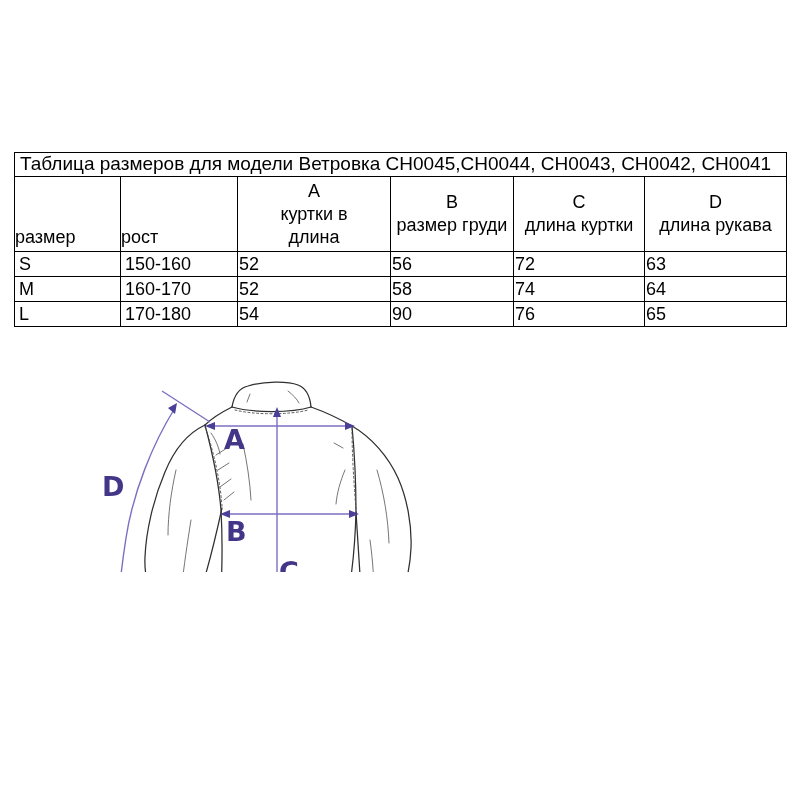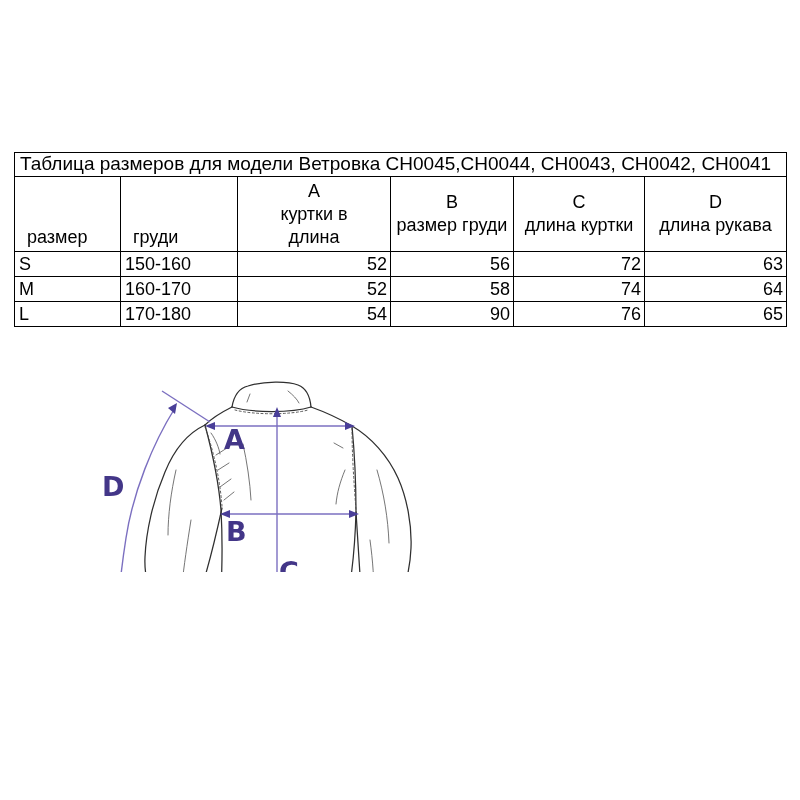--- a/index.html
+++ b/index.html
@@ -6,25 +6,25 @@
   #page{position:relative;width:800px;height:572px;background:#fff;overflow:hidden;
         font-family:"Liberation Sans",sans-serif;color:#000;}
 
   
   table.size-table{position:absolute;left:14px;top:152px;border-collapse:collapse;
         table-layout:fixed;font-family:"Liberation Sans",sans-serif;font-size:18px;color:#000;}
   table.size-table td,table.size-table th{border:1px solid #000;overflow:hidden;
         font-weight:400;white-space:nowrap;}
   td.title-cell{height:22px;text-align:left;padding:0 0 1px 5px;font-size:19px;}
   th.hdr{height:72px;line-height:23px;}
-  th.hdr-low{vertical-align:bottom;text-align:left;padding:0 0 2px 12px;}
+  th.hdr-low{vertical-align:bottom;text-align:left;padding:0 0 2px 0;}
   th.hdr-mid{vertical-align:middle;text-align:center;padding:0;}
   td.cell{height:22px;}
   td.cell-text{text-align:left;padding-left:4px;}
-  td.cell-num{text-align:right;padding-right:3px;}
+  td.cell-num{text-align:left;padding-right:3px;}
   .hline{display:block;}
 
   
   #jacket{position:absolute;left:80px;top:372px;width:380px;height:312px;}
   .sk{stroke:var(--sketch,#2f2f2f);fill:none;stroke-width:1.25;stroke-linecap:round;stroke-linejoin:round;}
   .seam{stroke:#4a4a4a;fill:none;stroke-width:.9;stroke-dasharray:2 2.4;stroke-linecap:round;}
   .crease{stroke:#5c5c5c;fill:none;stroke-width:.85;stroke-linecap:round;}
   .rib{stroke:#3c3c3c;stroke-width:.75;}
   .aline{stroke:var(--arrow-line,#7b6fc0);stroke-width:1.4;fill:none;}
   .aline-thin{stroke:var(--arrow-line,#7b6fc0);stroke-width:1.1;fill:none;}
@@ -48,21 +48,21 @@
     </colgroup>
     <tbody>
       <tr>
         <td class="title-cell" colspan="6">Таблица размеров для модели Ветровка CH0045,CH0044, CH0043, CH0042, CH0041</td>
       </tr>
       <tr>
         <th class="hdr hdr-low">
           <span class="hline">размер</span>
         </th>
         <th class="hdr hdr-low">
-          <span class="hline">груди</span>
+          <span class="hline">рост</span>
         </th>
         <th class="hdr hdr-mid">
           <span class="hline">A</span>
           <span class="hline">куртки в</span>
           <span class="hline">длина</span>
         </th>
         <th class="hdr hdr-mid">
           <span class="hline">B</span>
           <span class="hline">размер груди</span>
         </th>

